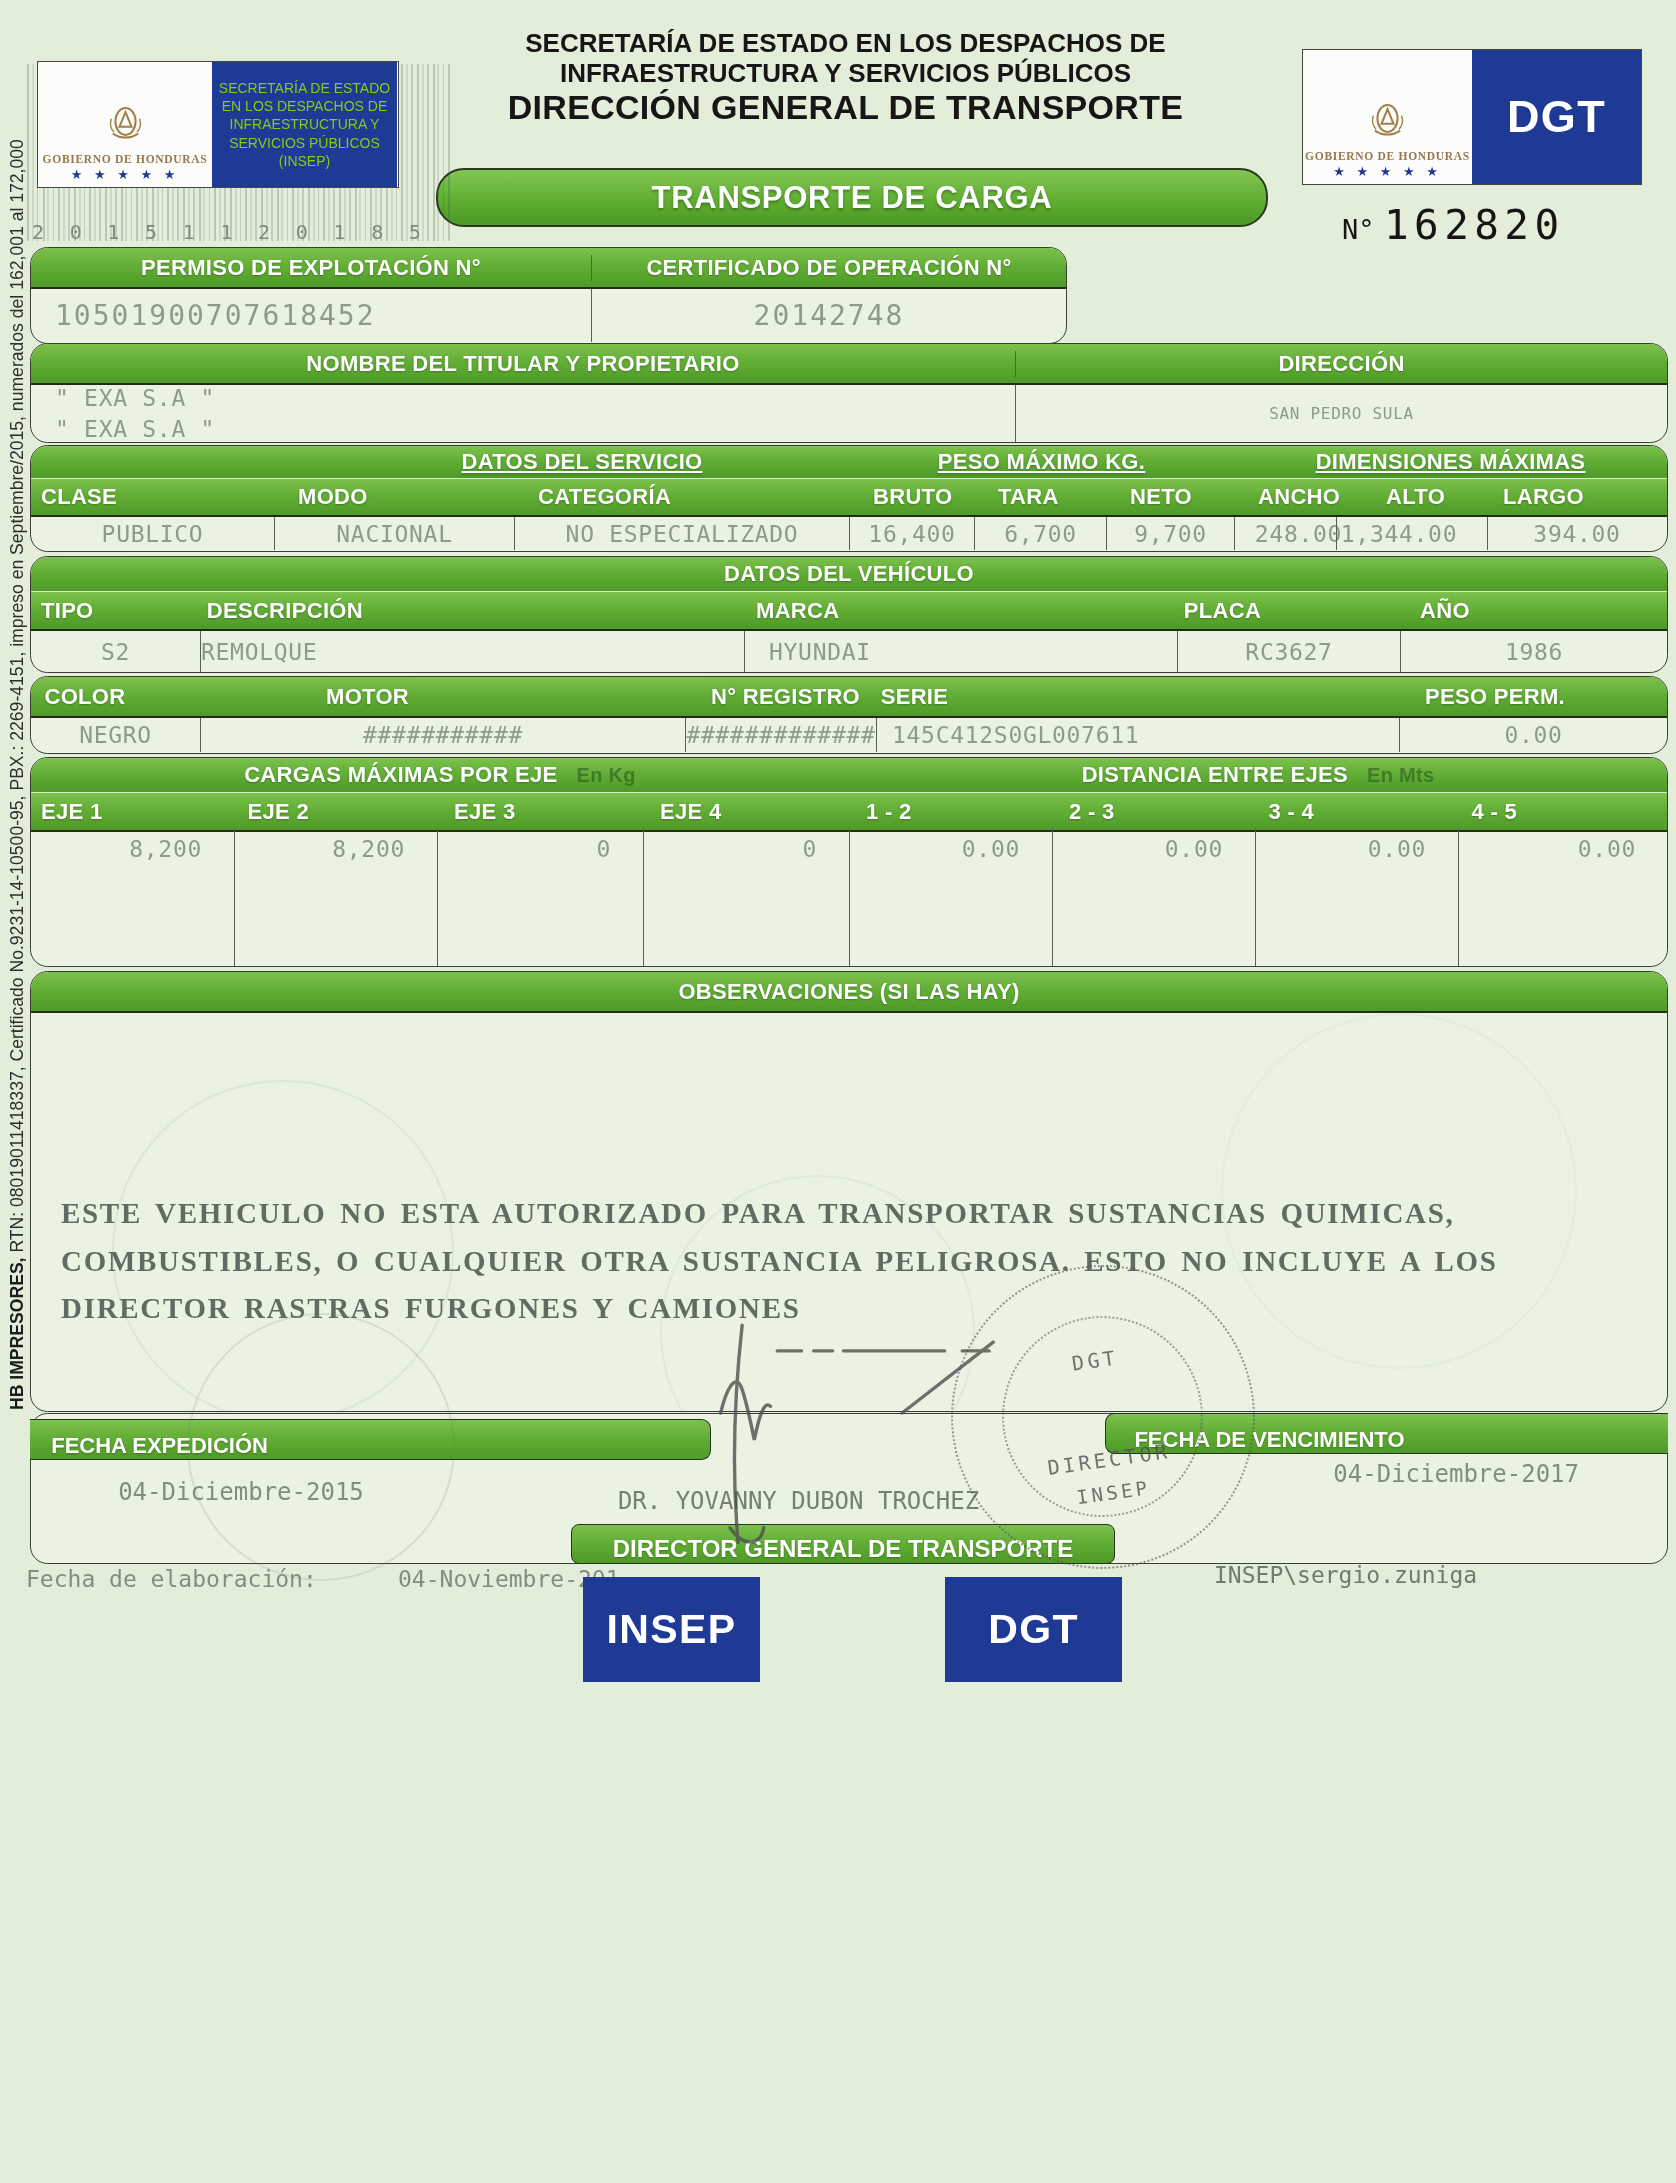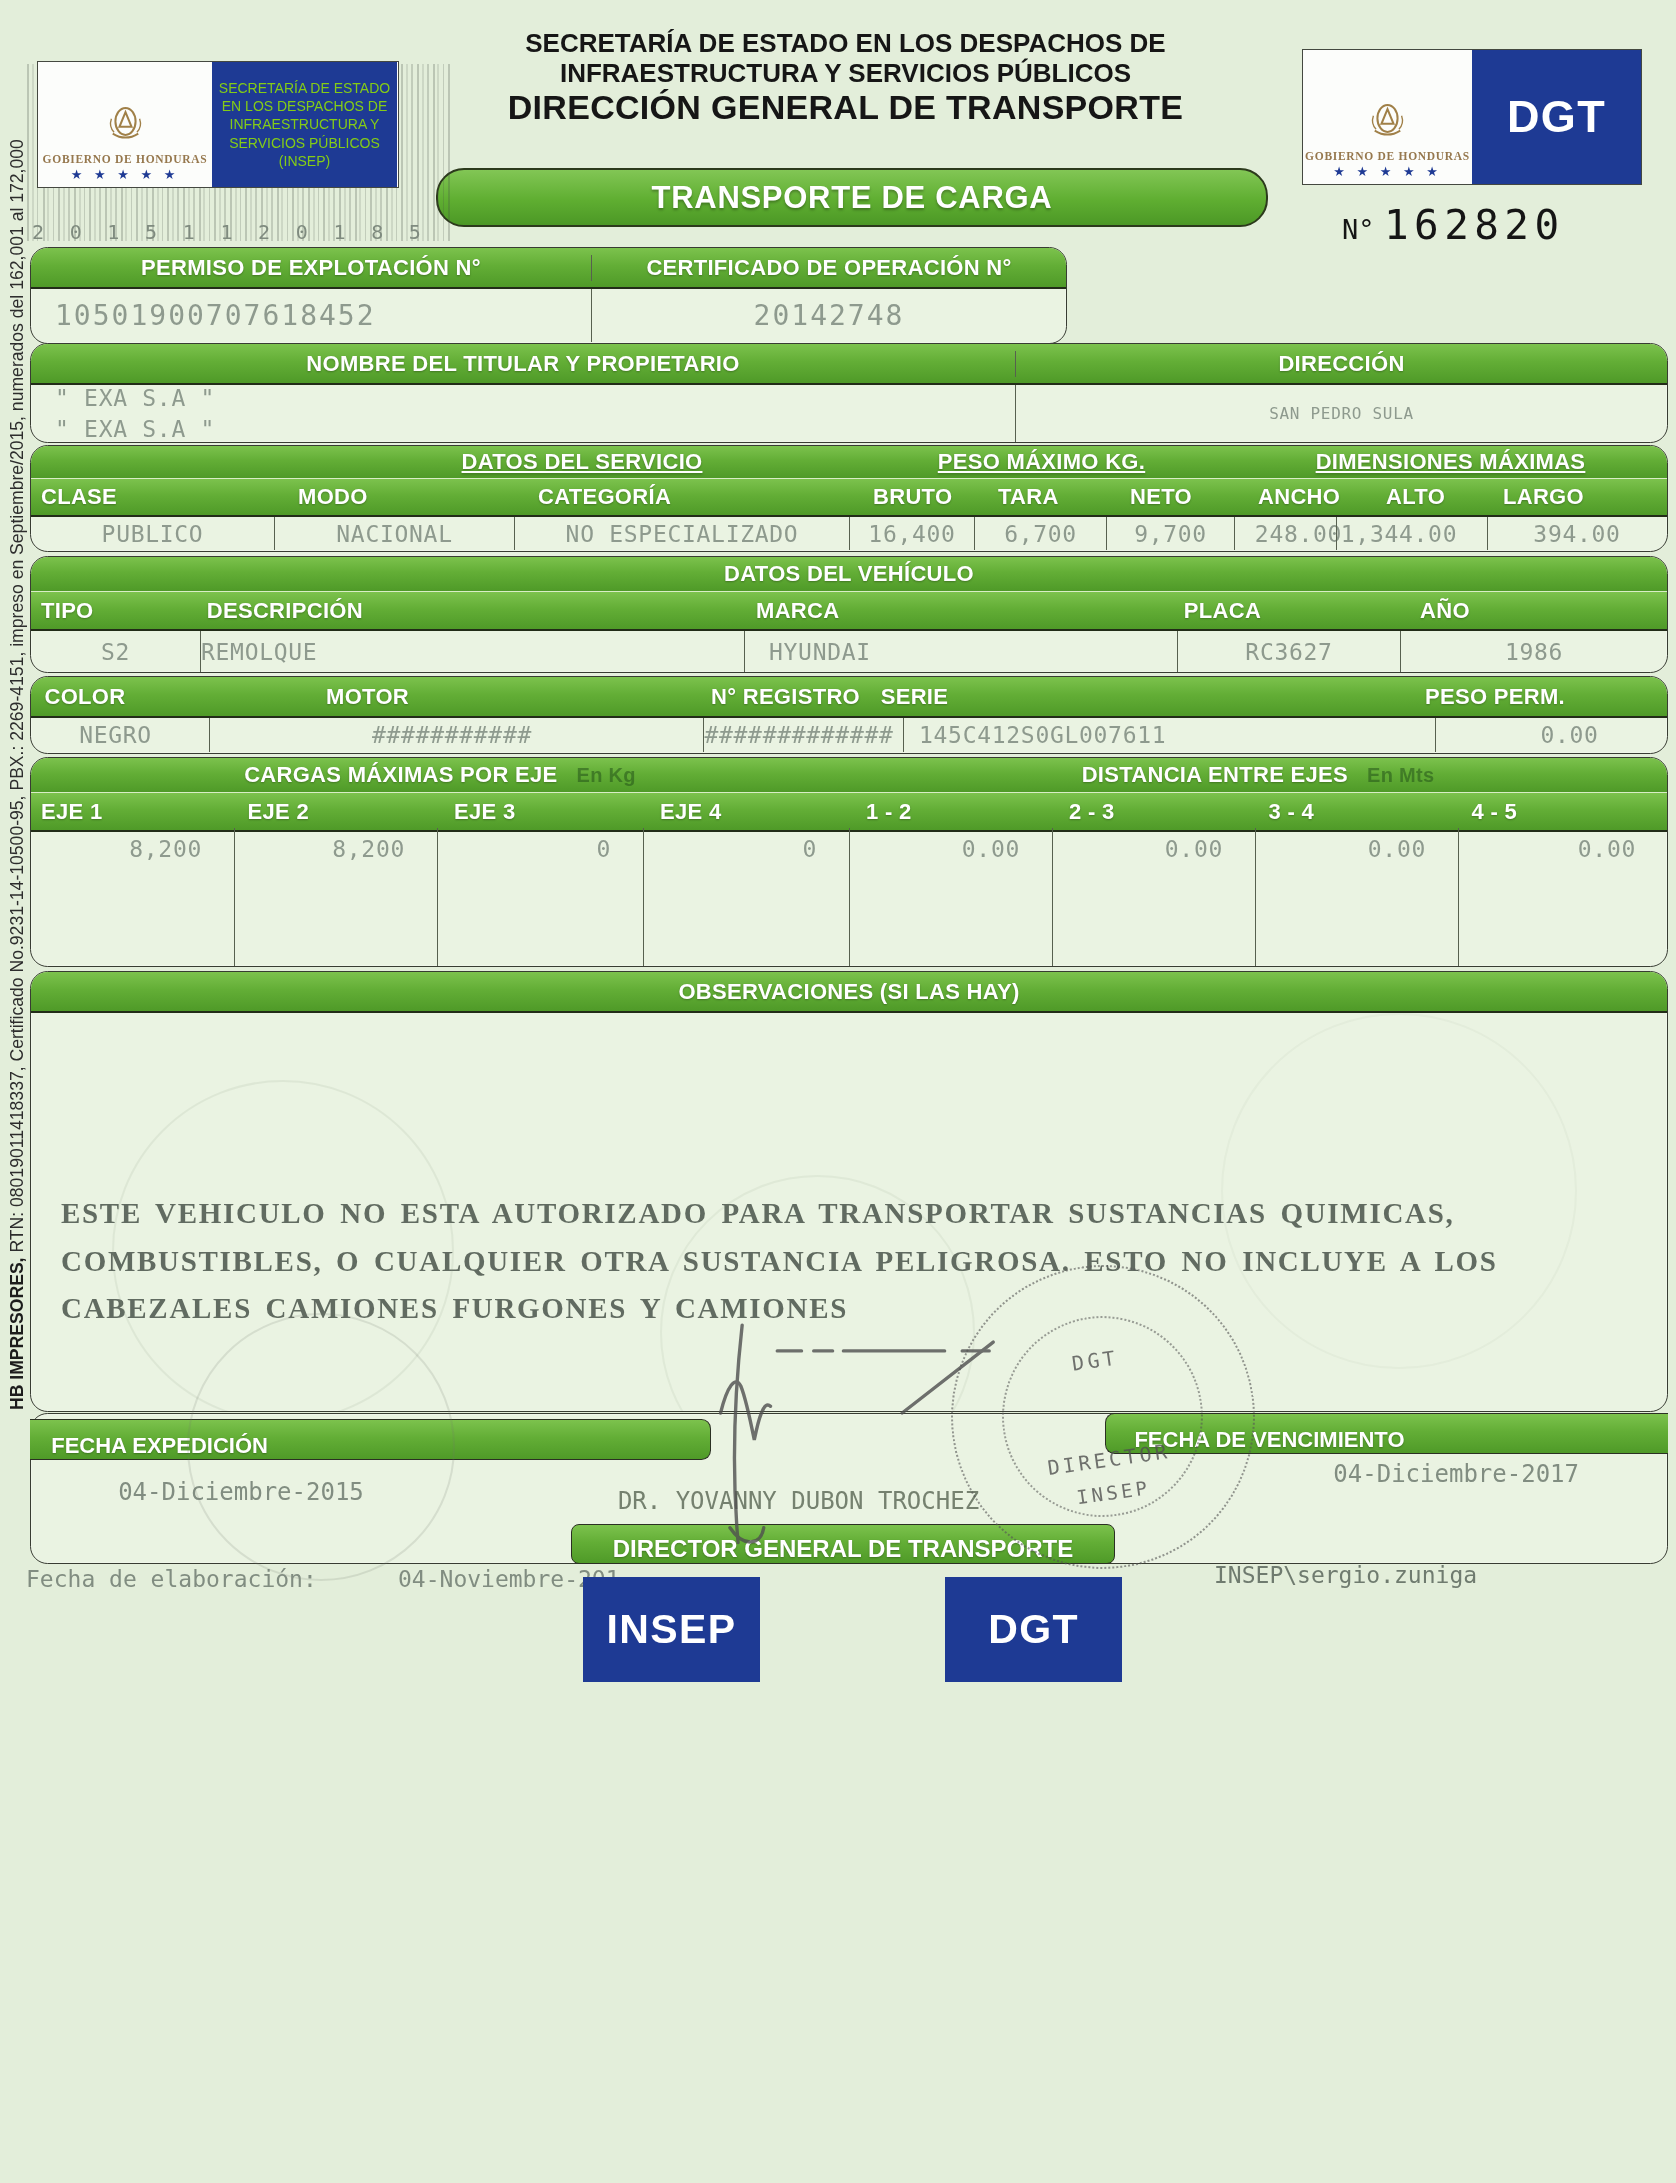--- a/index.html
+++ b/index.html
@@ -225,21 +225,21 @@
   </div>
 
   <div class="block" style="top:676px;height:76px;">
     <div class="gbar gc-e" style="height:39px;">
       <div class="bl" style="padding-left:13.5px;">COLOR</div>
       <div class="bl" style="padding-left:126px;">MOTOR</div>
       <div class="bl" style="padding-left:26px;">N° REGISTRO</div>
       <div class="bl" style="padding-left:4.7px;">SERIE</div>
       <div class="bl" style="padding-left:26px;">PESO PERM.</div>
     </div>
-    <div class="vals gc-e" style="height:34px;gap:9px;">
+    <div class="vals gc-e" style="height:34px;">
       <div class="vcell dot v34">NEGRO</div>
       <div class="vcell dot v34 vline">###########</div>
       <div class="vcell dot v34 vline">#############</div>
       <div class="vcell dot v34 vline" style="justify-content:flex-start;padding-left:15px;">145C412S0GL007611</div>
       <div class="vcell dot v34 vline">0.00</div>
     </div>
   </div>
 
   <div class="block" style="top:757px;height:208px;">
     <div class="gbar" style="height:34px;grid-template-columns:818px 818px;border-bottom:none;">
@@ -274,21 +274,21 @@
     </div>
   </div>
 
   <div class="block" style="top:971px;height:439px;">
     <div class="gbar" style="height:39px;grid-template-columns:1fr;">
       <div class="bl center">OBSERVACIONES (SI LAS HAY)</div>
     </div>
     <div class="obs-text">
       <div>ESTE  VEHICULO  NO  ESTA  AUTORIZADO  PARA  TRANSPORTAR  SUSTANCIAS  QUIMICAS,</div>
       <div>COMBUSTIBLES,  O CUALQUIER OTRA SUSTANCIA PELIGROSA. ESTO NO INCLUYE A LOS</div>
-      <div>CABEZALES  CAMIONES  FURGONES Y CAMIONES</div>
+      <div>DIRECTOR  RASTRAS  FURGONES Y CAMIONES</div>
     </div>
     <div class="wm" style="left:81px;top:108px;width:338px;height:338px;border:2px solid rgba(130,150,120,.12);"></div>
     <div class="wm" style="left:629px;top:203px;width:311px;height:311px;border:2px solid rgba(130,150,120,.10);"></div>
     <div class="wm" style="left:1190px;top:41px;width:352px;height:352px;border:2px solid rgba(150,165,140,.08);"></div>
   </div>
 
   <div class="block" style="top:1413px;height:149px;overflow:visible;border-radius:17.6px;">
     <div class="fbar" style="left:-1.4px;top:5.4px;width:659px;height:39px;border-radius:0 9.5px 9.5px 0;border-left:none;padding-left:21.6px;">
       <span>FECHA EXPEDICIÓN</span>
     </div>

